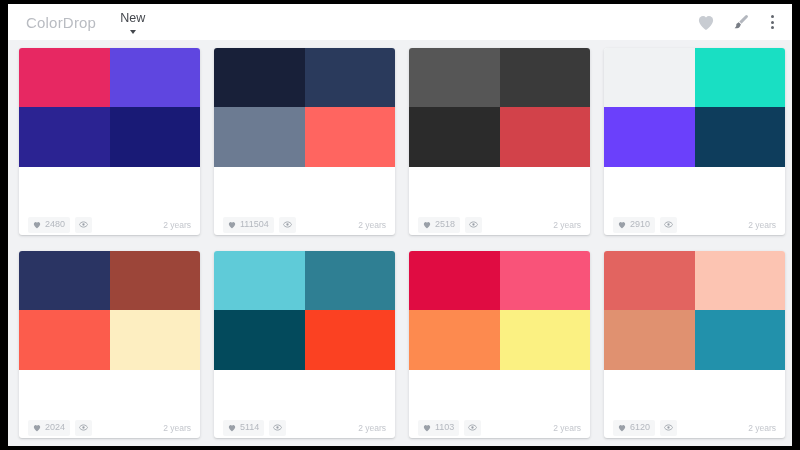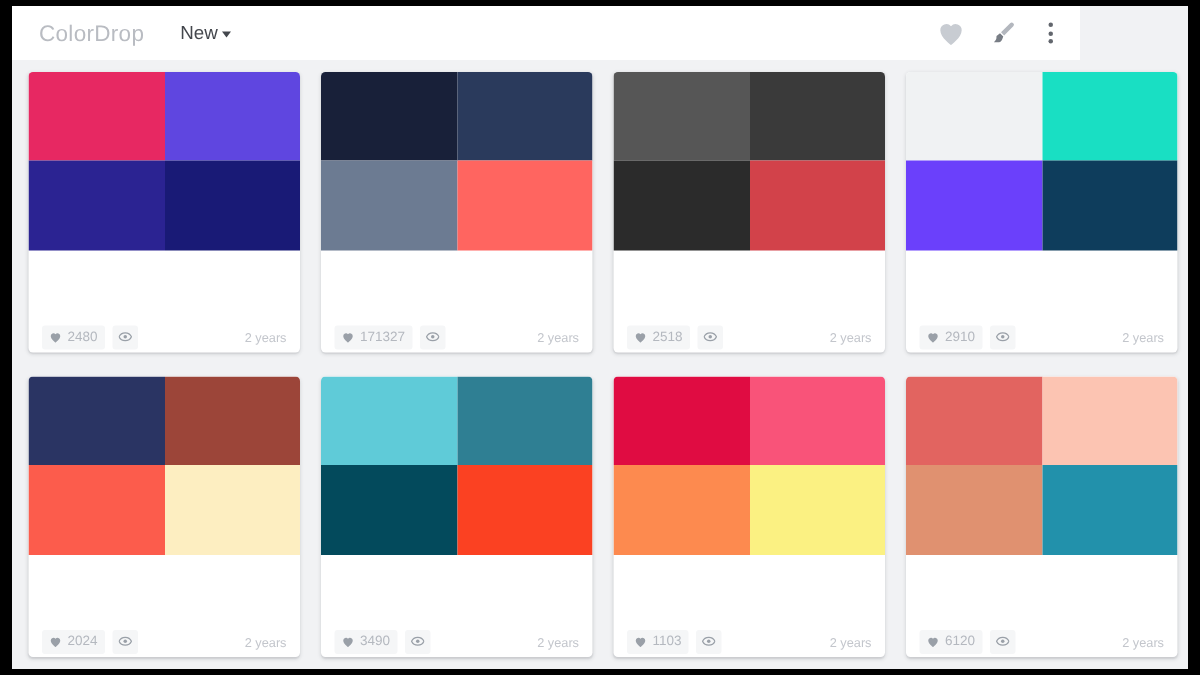--- a/index.html
+++ b/index.html
@@ -24,21 +24,21 @@
     width: 784px;
     height: 442px;
     background: #f1f2f4;
     overflow: hidden;
   }
 
   
   #topbar {
     position: absolute;
     left: 0; top: 0;
-    width: 712px;
+    width: 784px;
     height: 36px;
     background: #ffffff;
     display: flex;
     align-items: center;
     padding: 0 14px 0 18px;
     z-index: 5;
   }
 
   #brand {
     font-size: 15px;
@@ -50,20 +50,21 @@
 
   #new-menu {
     margin-left: 24px;
     display: flex;
     align-items: center;
     gap: 3px;
     font-size: 12.5px;
     color: #44474d;
     cursor: pointer;
     white-space: nowrap;
+    flex-direction: column;
   }
 
   .caret {
     display: inline-block;
     width: 0; height: 0;
     border-left: 3.5px solid transparent;
     border-right: 3.5px solid transparent;
     border-top: 4px solid #44474d;
     margin-top: 2px;
   }
@@ -230,21 +231,21 @@
           <div class="swatch" title="#182039" style="background: rgb(24, 32, 57);"></div>
           <div class="swatch" title="#2a3a5c" style="background: rgb(42, 58, 92);"></div>
           <div class="swatch" title="#6c7b92" style="background: rgb(108, 123, 146);"></div>
           <div class="swatch" title="#ff6560" style="background: rgb(255, 101, 96);"></div>
         </div>
         <div class="card-footer">
           <span class="pill">
             <span style="line-height: 0;"><svg width="8" height="8" viewBox="0 0 24 22" aria-hidden="true">
                 <path d="M12 21S2.5 14.4 2.5 7.9A5.4 5.4 0 0 1 12 4.3a5.4 5.4 0 0 1 9.5 3.6C21.5 14.4 12 21 12 21z" fill="#9aa0a8"></path>
               </svg></span>
-            <span>171327</span>
+            <span>111504</span>
           </span>
           <span class="pill icon-only">
             <span style="line-height: 0;"><svg width="9" height="9" viewBox="0 0 24 24" aria-hidden="true">
                 <path d="M12 5C6.5 5 2.2 9.2 1 12c1.2 2.8 5.5 7 11 7s9.8-4.2 11-7c-1.2-2.8-5.5-7-11-7z" fill="none" stroke="#9aa0a8" stroke-width="2.2"></path>
                 <circle cx="12" cy="12" r="3.1" fill="#9aa0a8"></circle>
               </svg></span>
           </span>
           <span class="age">2 years</span>
         </div>
       </div>
@@ -322,21 +323,21 @@
           <div class="swatch" title="#5fcbd8" style="background: rgb(95, 203, 216);"></div>
           <div class="swatch" title="#2f7f93" style="background: rgb(47, 127, 147);"></div>
           <div class="swatch" title="#034a5c" style="background: rgb(3, 74, 92);"></div>
           <div class="swatch" title="#fb4122" style="background: rgb(251, 65, 34);"></div>
         </div>
         <div class="card-footer">
           <span class="pill">
             <span style="line-height: 0;"><svg width="8" height="8" viewBox="0 0 24 22" aria-hidden="true">
                 <path d="M12 21S2.5 14.4 2.5 7.9A5.4 5.4 0 0 1 12 4.3a5.4 5.4 0 0 1 9.5 3.6C21.5 14.4 12 21 12 21z" fill="#9aa0a8"></path>
               </svg></span>
-            <span>3490</span>
+            <span>5114</span>
           </span>
           <span class="pill icon-only">
             <span style="line-height: 0;"><svg width="9" height="9" viewBox="0 0 24 24" aria-hidden="true">
                 <path d="M12 5C6.5 5 2.2 9.2 1 12c1.2 2.8 5.5 7 11 7s9.8-4.2 11-7c-1.2-2.8-5.5-7-11-7z" fill="none" stroke="#9aa0a8" stroke-width="2.2"></path>
                 <circle cx="12" cy="12" r="3.1" fill="#9aa0a8"></circle>
               </svg></span>
           </span>
           <span class="age">2 years</span>
         </div>
       </div>

